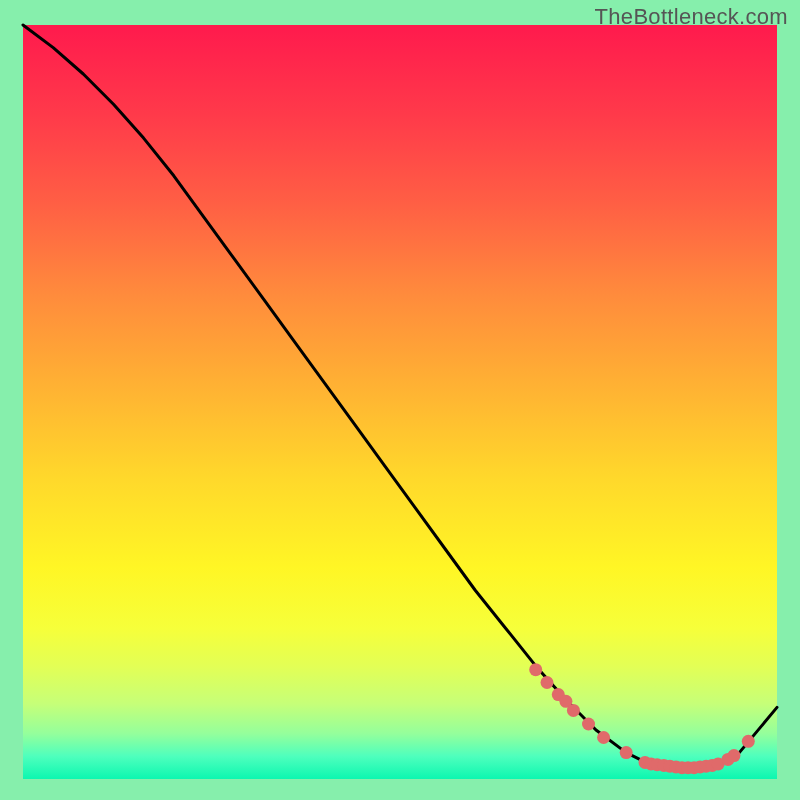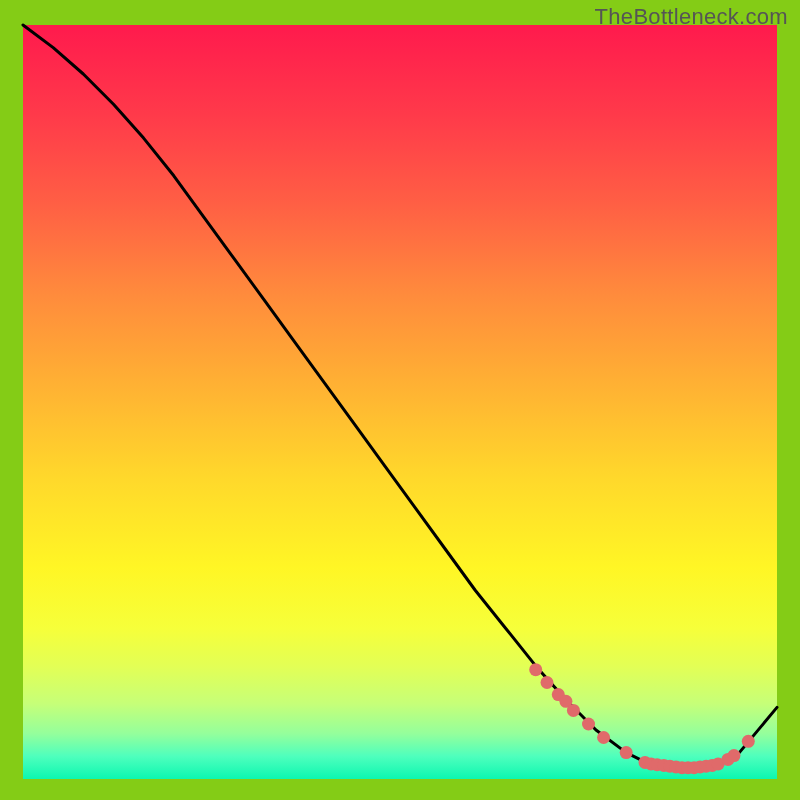--- a/index.html
+++ b/index.html
@@ -8,21 +8,21 @@
     width: 800px;
     height: 800px;
     background: #000;
     font-family: Arial, Helvetica, sans-serif;
     overflow: hidden;
   }
   .frame {
     position: relative;
     width: 800px;
     height: 800px;
-    background: #84cc16;
+    background: #86efac;
   }
   .watermark {
     position: absolute;
     top: 4px;
     right: 12px;
     color: #555;
     font-size: 22px;
     font-weight: 500;
     letter-spacing: 0.3px;
     user-select: none;

